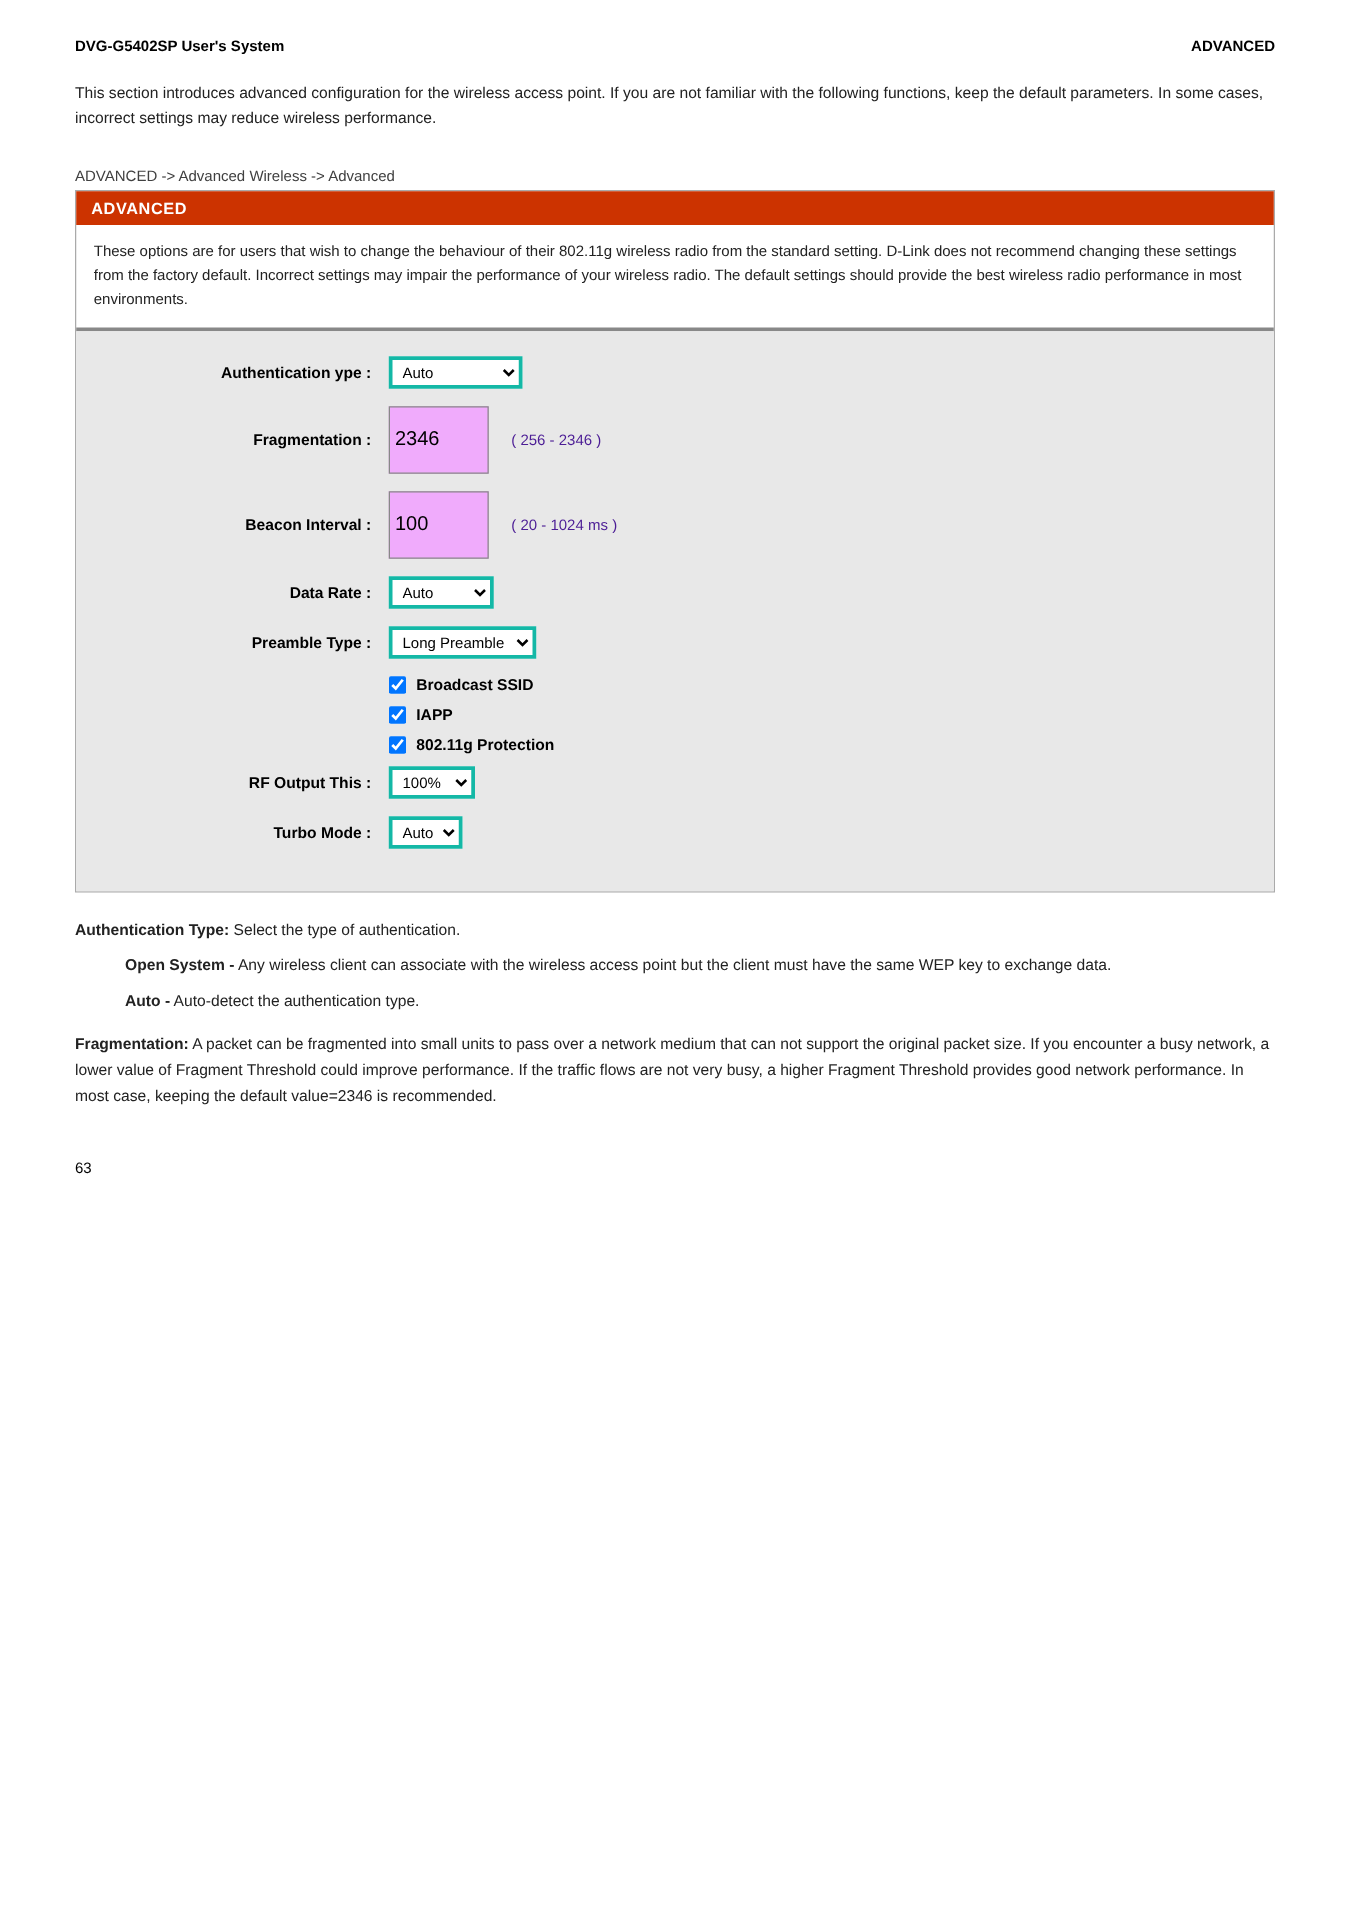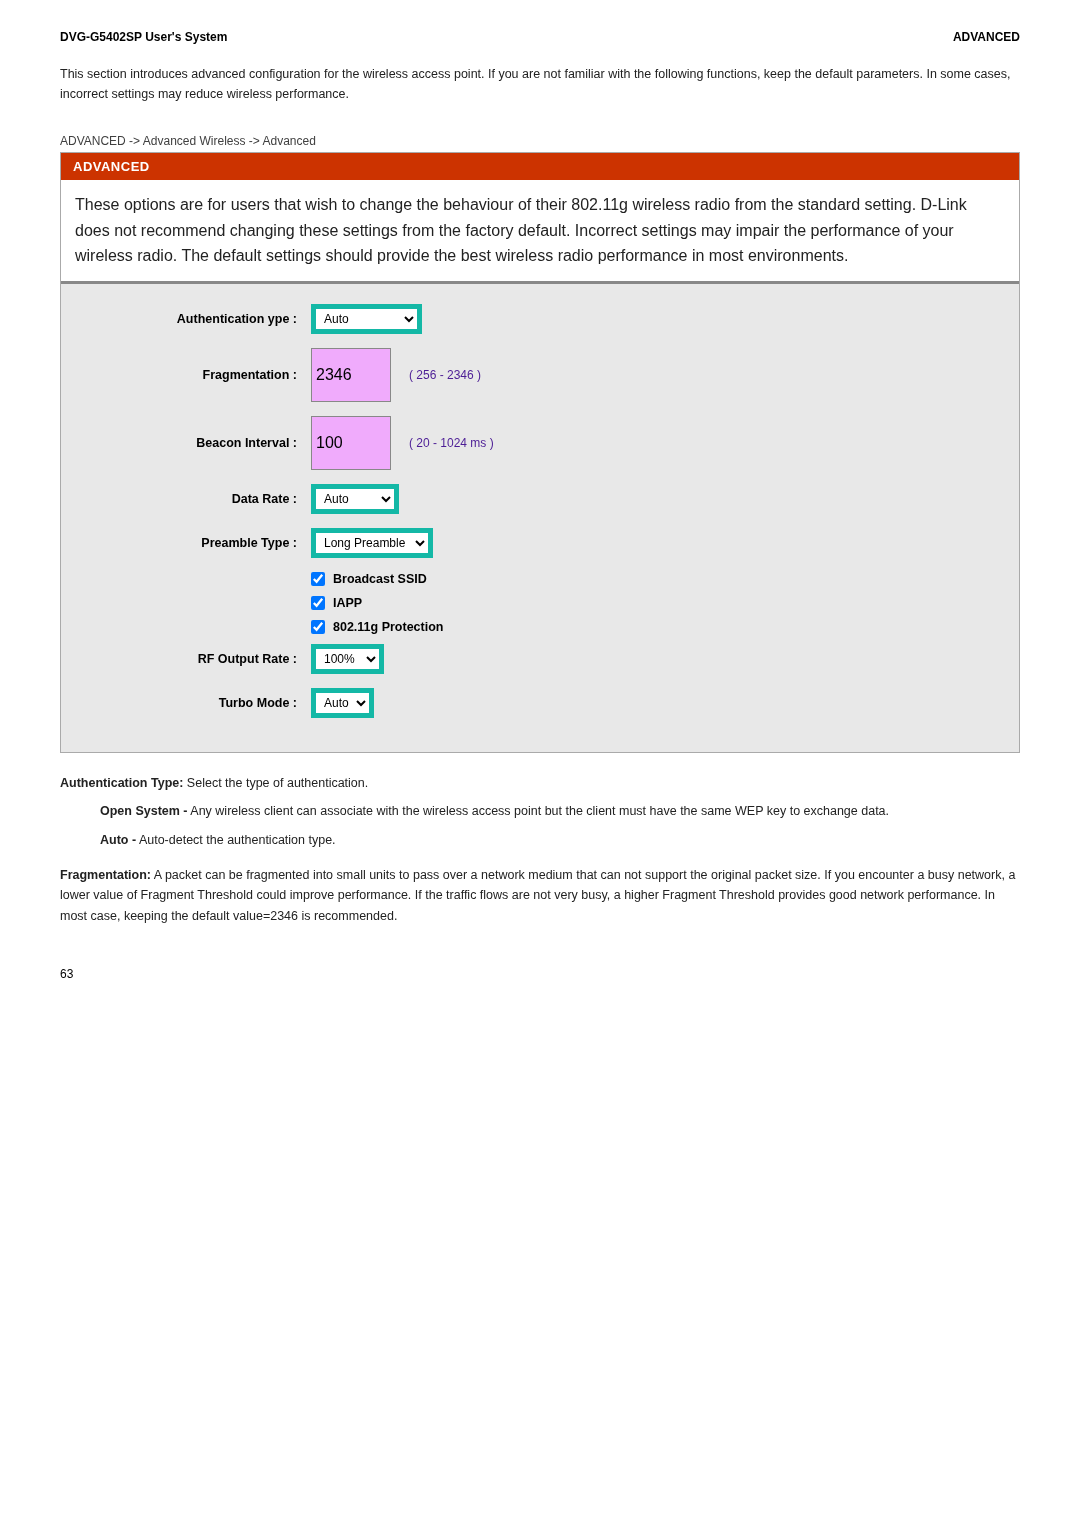--- a/index.html
+++ b/index.html
@@ -37,21 +37,21 @@
     .panel-header {
       background: #cc3300;
       color: #fff;
       font-weight: bold;
       font-size: 13px;
       padding: 6px 12px;
       letter-spacing: 0.5px;
     }
     .panel-description {
       padding: 12px 14px;
-      font-size: 16px;
+      font-size: 12px;
       line-height: 1.6;
       border-bottom: 3px solid #888;
       color: #222;
     }
     .panel-form {
       background: #e8e8e8;
       padding: 20px 10px;
     }
     .form-row {
       display: flex;
@@ -73,21 +73,21 @@
       gap: 10px;
     }
     .form-hint {
       font-size: 12px;
       color: #4c1d95;
       margin-left: 8px;
     }
     select {
       font-size: 12px;
       padding: 2px 4px;
-      border: 5px solid #14b8a6;
+      border: 3px solid #14b8a6;
       background: #fff;
       cursor: pointer;
     }
     input[type="text"] {
       font-size: 16px;
       padding: 17px 4px;
       border: 1px solid #888;
       width: 80px;
       background: #f0abfc;
     }
@@ -203,21 +203,21 @@
       <input type="checkbox" checked="" style="">
       <span class="checkbox-label">IAPP</span>
     </div>
 
     <div class="checkbox-row">
       <input type="checkbox" checked="" style="">
       <span class="checkbox-label">802.11g Protection</span>
     </div>
 
     <div class="form-row">
-      <span class="form-label">RF Output Rate :</span>
+      <span class="form-label">RF Output This :</span>
       <div class="form-control">
         <select>
           <option selected="">100%</option>
           <option>50%</option>
           <option>25%</option>
           <option>12.5%</option>
           <option>Min</option>
         </select>
       </div>
     </div>

